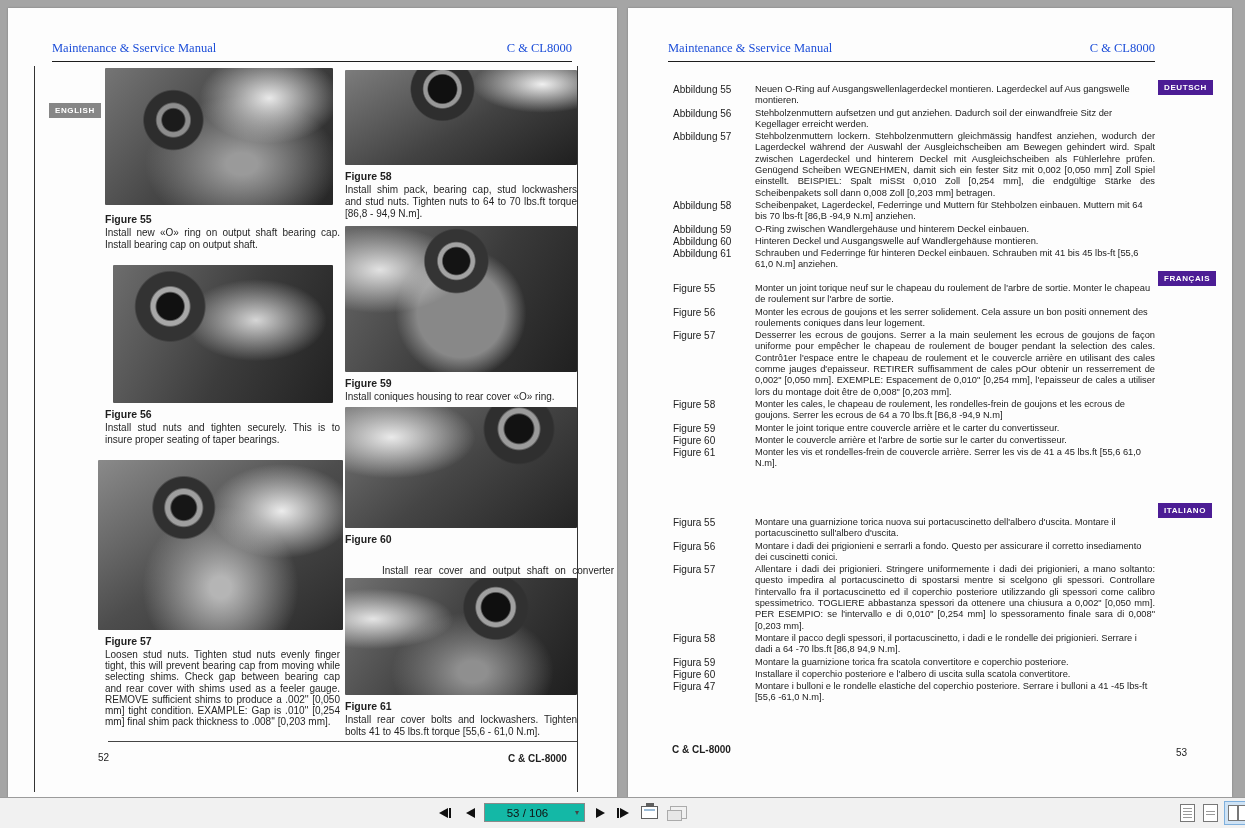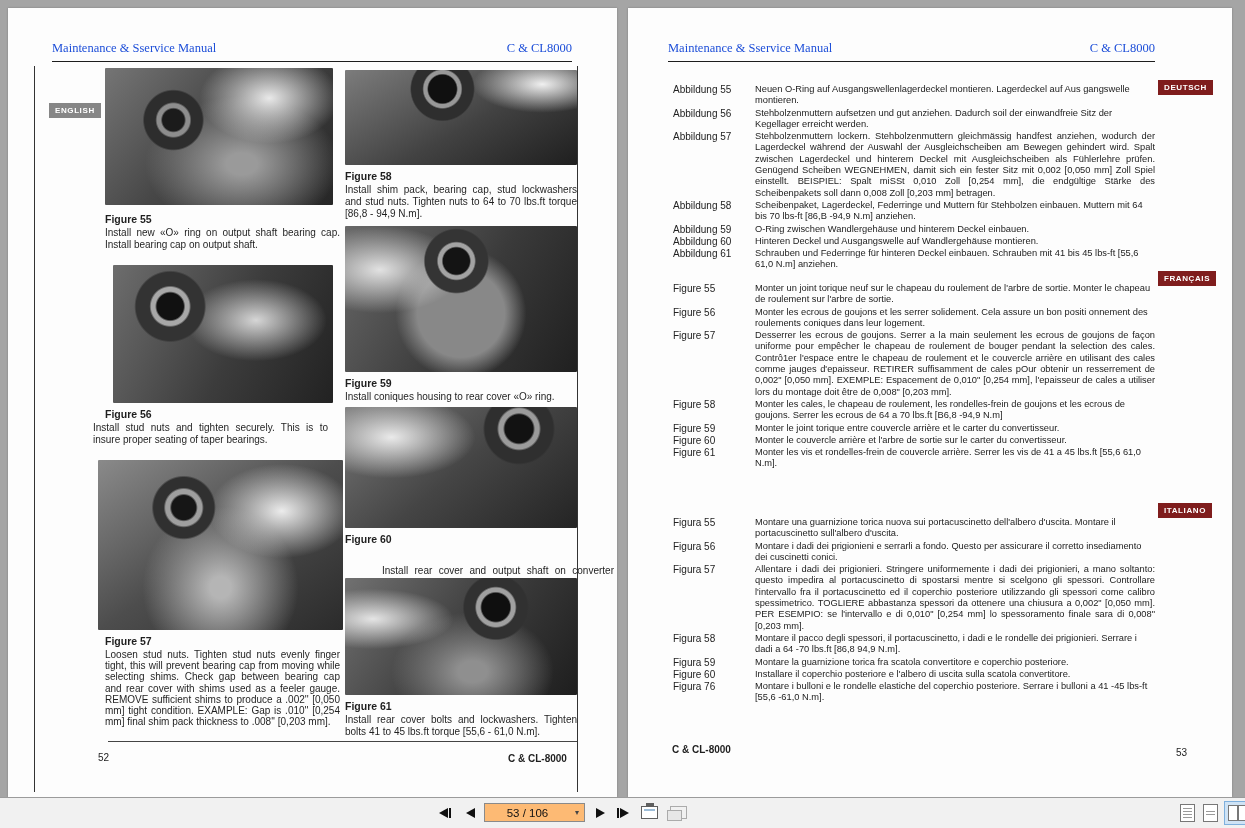--- a/index.html
+++ b/index.html
@@ -20,21 +20,21 @@
   #page-left  .scan-header { left:44px; width:520px; }
   #page-right .scan-header { left:40px; width:487px; }
 
   .vline { position:absolute; width:1px; background:#333; }
 
   .lang-badge {
     position:absolute; color:#fff; font-weight:bold; font-size:8px;
     letter-spacing:.6px; padding:4px 6px 3px; line-height:8px;
   }
   .badge-gray  { background:#868686; }
-  .badge-black { background:#7f1d1d; }
+  .badge-black { background:#4c1d95; }
 
   
   .photo { position:absolute; border-radius:1px; }
   .fig-title { position:absolute; font-weight:bold; font-size:10.5px; color:#1f1f1f; }
   .fig-caption { position:absolute; font-size:10px; line-height:12px; color:#1f1f1f; text-align:justify; }
 
   .ph1 { background:
     radial-gradient(circle at 30% 38%, #1b1b1b 0 6%, #8d8d8d 7% 9%, #2d2d2d 10% 16%, rgba(0,0,0,0) 17%),
     radial-gradient(ellipse at 72% 22%, #e9e9e9, rgba(0,0,0,0) 30%),
     radial-gradient(ellipse at 60% 70%, #9a9a9a 8%, rgba(0,0,0,0) 50%),
@@ -83,21 +83,21 @@
     position:absolute; left:0; top:797px; width:1245px; height:31px;
     background:#f1f1f1; border-top:1px solid #9b9b9b; box-sizing:border-box;
   }
   .tbtn { position:absolute; top:6px; width:20px; height:18px; display:flex;
           align-items:center; justify-content:center; gap:1px; cursor:pointer; }
   .tri-l { width:0; height:0; border-top:5px solid transparent; border-bottom:5px solid transparent; border-right:9px solid #101010; }
   .tri-r { width:0; height:0; border-top:5px solid transparent; border-bottom:5px solid transparent; border-left:9px solid #101010; }
   .nbar  { width:2.5px; height:10px; background:#101010; }
   #page-box {
     position:absolute; left:484px; top:5px; width:101px; height:19px; box-sizing:border-box;
-    background:#fdba74; border:1px solid #8a8a8a; display:flex; align-items:center;
+    background:#14b8a6; border:1px solid #8a8a8a; display:flex; align-items:center;
   }
   #page-box .val { flex:1; text-align:center; font-size:11.5px; color:#111; }
   #page-box .dd  { flex:0 0 14px; font-size:8px; color:#444; text-align:center; }
   .winic { position:absolute; top:8px; width:17px; height:13px; border:1px solid #5f5f5f; background:#fff; box-sizing:border-box; }
   .winic .tab { position:absolute; left:4px; top:-4px; width:8px; height:3px; background:#5f5f5f; }
   .winic .bar { position:absolute; left:2px; top:2px; width:11px; height:2px; background:#9dbdd8; }
   .winic.ghost { border-color:#ababab; background:#f1f1f1; }
   .winic.ghost .b2 { position:absolute; left:-4px; top:3px; width:13px; height:9px; border:1px solid #ababab; background:#e7e7e7; }
   .viewic { position:absolute; top:6px; width:15px; height:18px; border:1px solid #777; background:#fff; box-sizing:border-box;
             display:flex; align-items:center; justify-content:center; }
@@ -118,21 +118,21 @@
   <div class="vline" style="left:26px; top:58px; height:726px;"></div>
   <div class="vline" style="left:569px; top:58px; height:726px;"></div>
   <div class="lang-badge badge-gray" style="left:41px; top:95px;">ENGLISH</div>
 
   <div class="photo ph1" style="left:97px; top:60px; width:228px; height:137px;"></div>
   <div class="fig-title" style="left:97px; top:205px;">Figure 55</div>
   <div class="fig-caption" style="left:97px; top:219px; width:235px;">Install new «O» ring on output shaft bearing cap. Install bearing cap on output shaft.</div>
 
   <div class="photo ph2" style="left:105px; top:257px; width:220px; height:138px;"></div>
   <div class="fig-title" style="left:97px; top:400px;">Figure 56</div>
-  <div class="fig-caption" style="left:85px; top:414px; width:235px;">Install stud nuts and tighten securely. This is to insure proper seating of taper bearings.</div>
+  <div class="fig-caption" style="left:97px; top:414px; width:235px;">Install stud nuts and tighten securely. This is to insure proper seating of taper bearings.</div>
 
   <div class="photo ph3" style="left:90px; top:452px; width:245px; height:170px;"></div>
   <div class="fig-title" style="left:97px; top:627px;">Figure 57</div>
   <div class="fig-caption" style="left:97px; top:641px; width:235px; line-height:11.2px;">Loosen stud nuts. Tighten stud nuts evenly finger tight, this will prevent bearing cap from moving while selecting shims. Check gap between bearing cap and rear cover with shims used as a feeler gauge. REMOVE sufficient shims to produce a .002'' [0,050 mm] tight condition. EXAMPLE: Gap is .010'' [0,254 mm] final shim pack thickness to .008'' [0,203 mm].</div>
 
   <div class="photo ph4" style="left:337px; top:62px; width:232px; height:95px;"></div>
   <div class="fig-title" style="left:337px; top:162px;">Figure 58</div>
   <div class="fig-caption" style="left:337px; top:176px; width:232px;">Install shim pack, bearing cap, stud lockwashers and stud nuts. Tighten nuts to 64 to 70 lbs.ft torque [86,8 - 94,9 N.m].</div>
 
   <div class="photo ph5" style="left:337px; top:218px; width:232px; height:146px;"></div>
@@ -243,21 +243,21 @@
     </div>
     <div class="row">
       <span class="rowlabel">Figura 59</span>
       <span class="rowtext">Montare la guarnizione torica fra scatola convertitore e coperchio posteriore.</span>
     </div>
     <div class="row">
       <span class="rowlabel">Figure 60</span>
       <span class="rowtext">Installare il coperchio posteriore e l'albero di uscita sulla scatola convertitore.</span>
     </div>
     <div class="row">
-      <span class="rowlabel">Figura 76</span>
+      <span class="rowlabel">Figura 47</span>
       <span class="rowtext">Montare i bulloni e le rondelle elastiche del coperchio posteriore. Serrare i bulloni a 41 -45 lbs-ft [55,6 -61,0 N.m].</span>
     </div>
   </div>
 
   <div class="footer-model" style="left:44px; top:736px;">C &amp; CL-8000</div>
   <div class="small-pageno" style="left:548px; top:739px;">53</div>
 </div>
 
 <div id="toolbar">
   <div class="tbtn" style="left:435px;">

